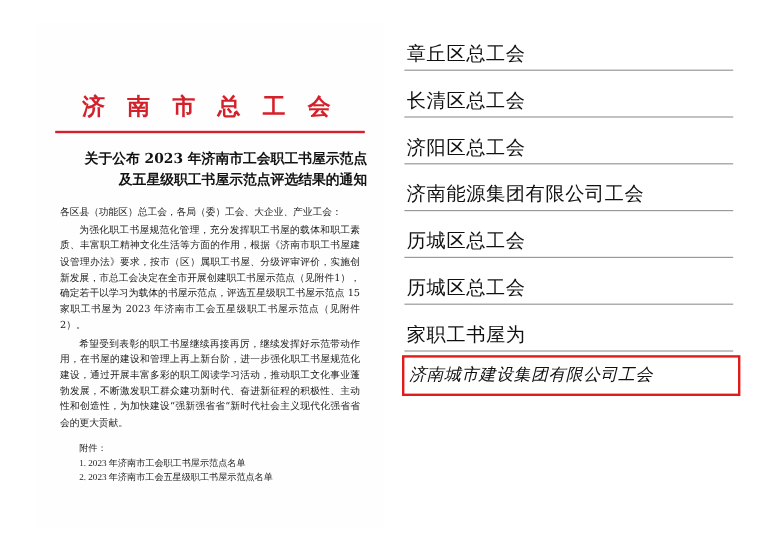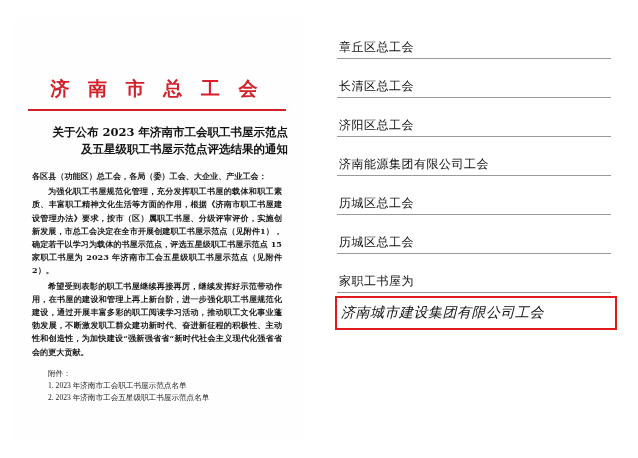--- a/index.html
+++ b/index.html
@@ -16,21 +16,21 @@
   #page {
     position: relative;
     width: 638px;
     height: 458px;
     background: #ffffff;
   }
 
   
   .doc {
     position: absolute;
-    left: 12px;
+    left: 30px;
     top: 18px;
     width: 290px;
     height: 422px;
     background: #fefefe;
   }
   .doc-header {
     text-align: center;
     color: #d4202a;
     font-family: "DejaVu Serif", serif;
     font-weight: bold;
@@ -54,21 +54,20 @@
     line-height: 17px;
     color: #121212;
   }
   .doc-body {
     margin: 12px 20px 0 20px;
     font-family: "DejaVu Serif", serif;
     font-size: 8.1px;
     line-height: 13.2px;
     color: #1a1a1a;
     text-align: justify;
-    font-weight: bold;
   }
   .doc-body p {
     margin: 0 0 2px 0;
     text-indent: 16px;
   }
   .doc-body p.noindent {
     text-indent: 0;
   }
   .doc-attach {
     margin: 9px 20px 0 20px;
@@ -96,21 +95,21 @@
   .list-item {
     position: relative;
     height: 39px;
     display: flex;
     align-items: flex-end;
     box-sizing: border-box;
     padding: 0 4px 3px 4px;
   }
   .list-item .txt {
     font-family: "DejaVu Serif", serif;
-    font-size: 12px;
+    font-size: 16px;
     color: #101010;
     letter-spacing: 0.5px;
     white-space: nowrap;
   }
   .list-item .underline {
     position: absolute;
     left: 2px;
     right: 6px;
     bottom: 0;
     height: 1px;

